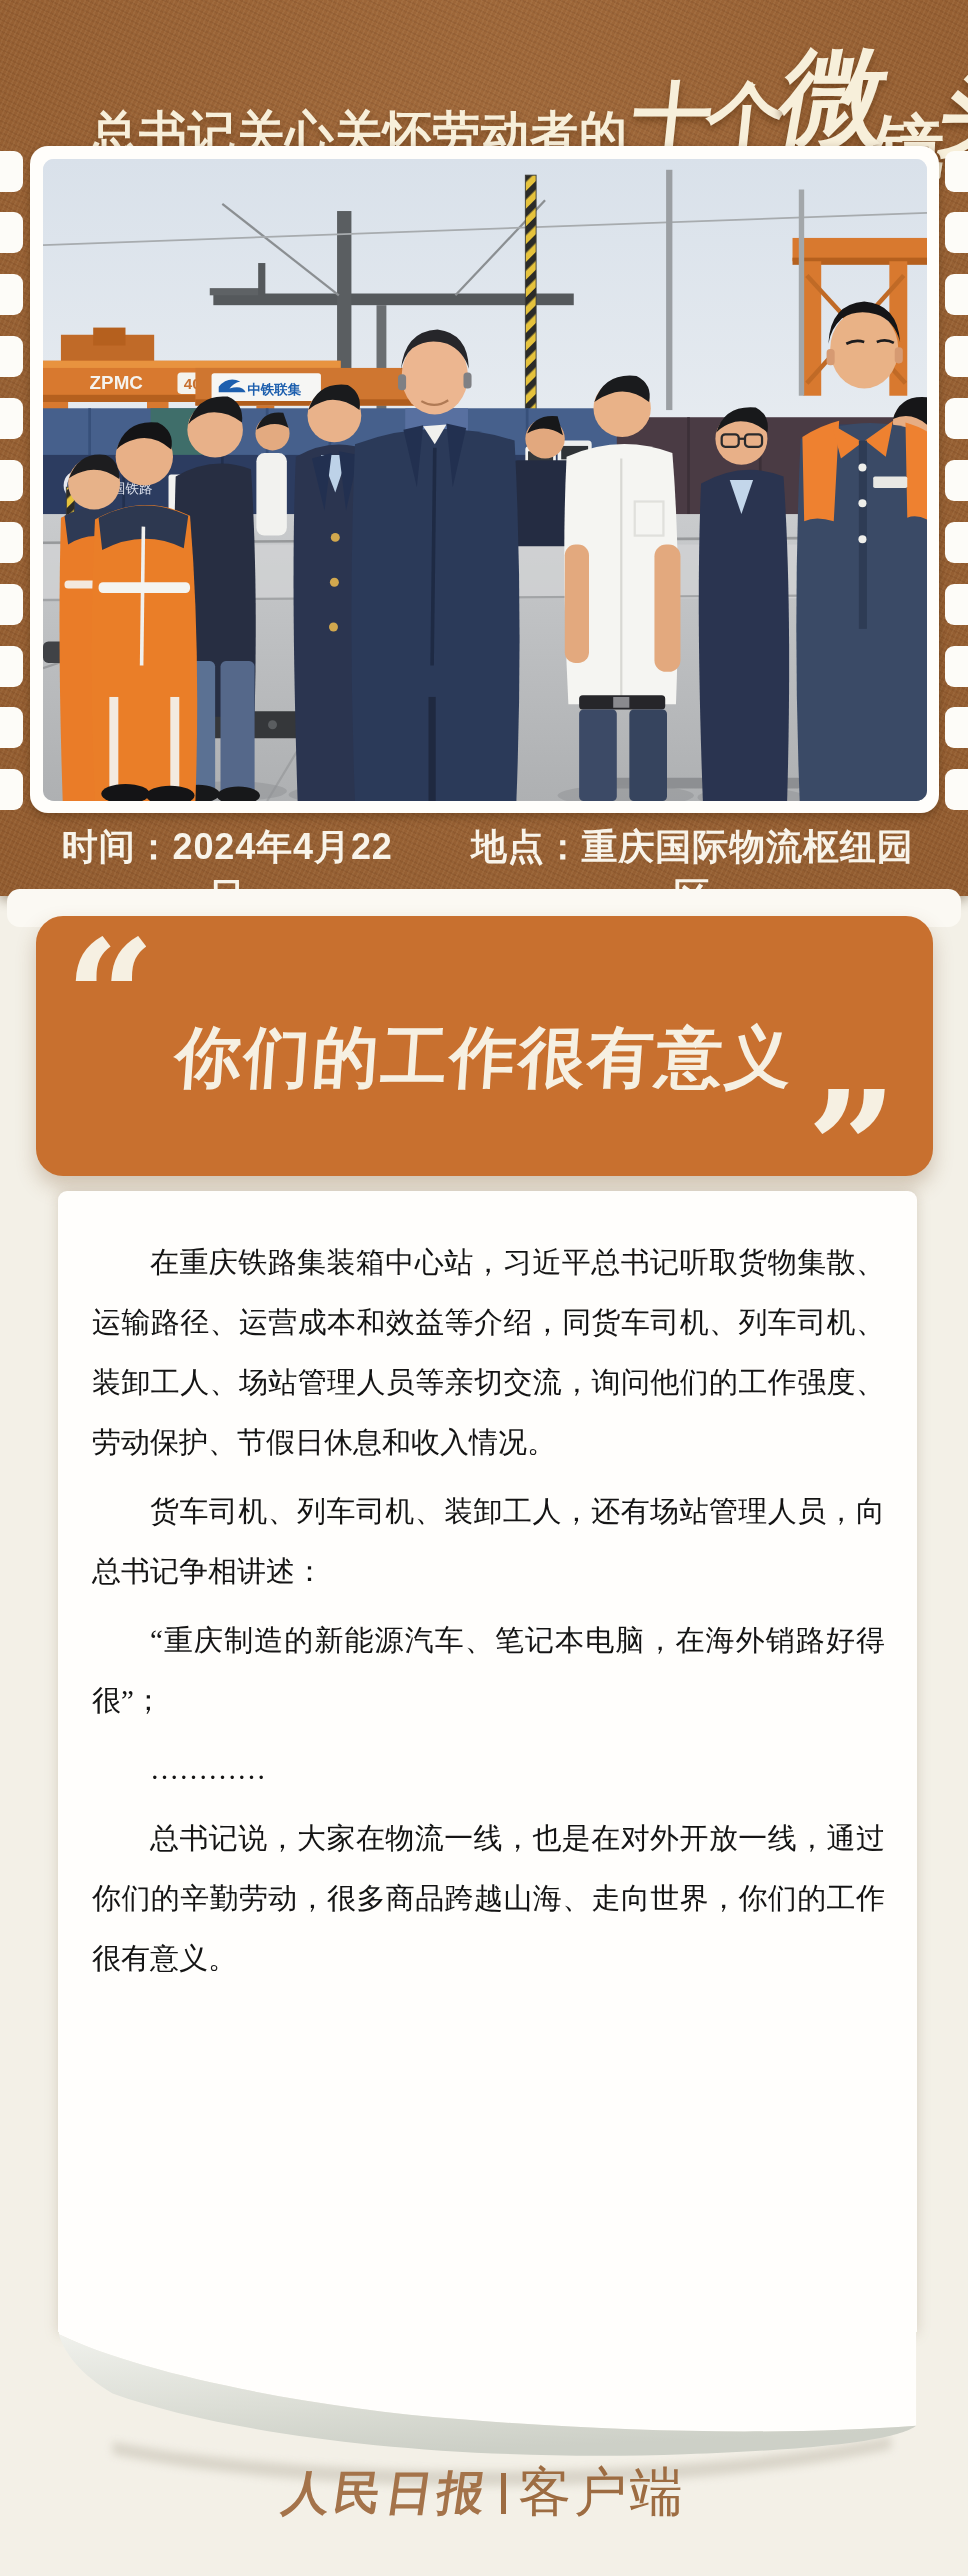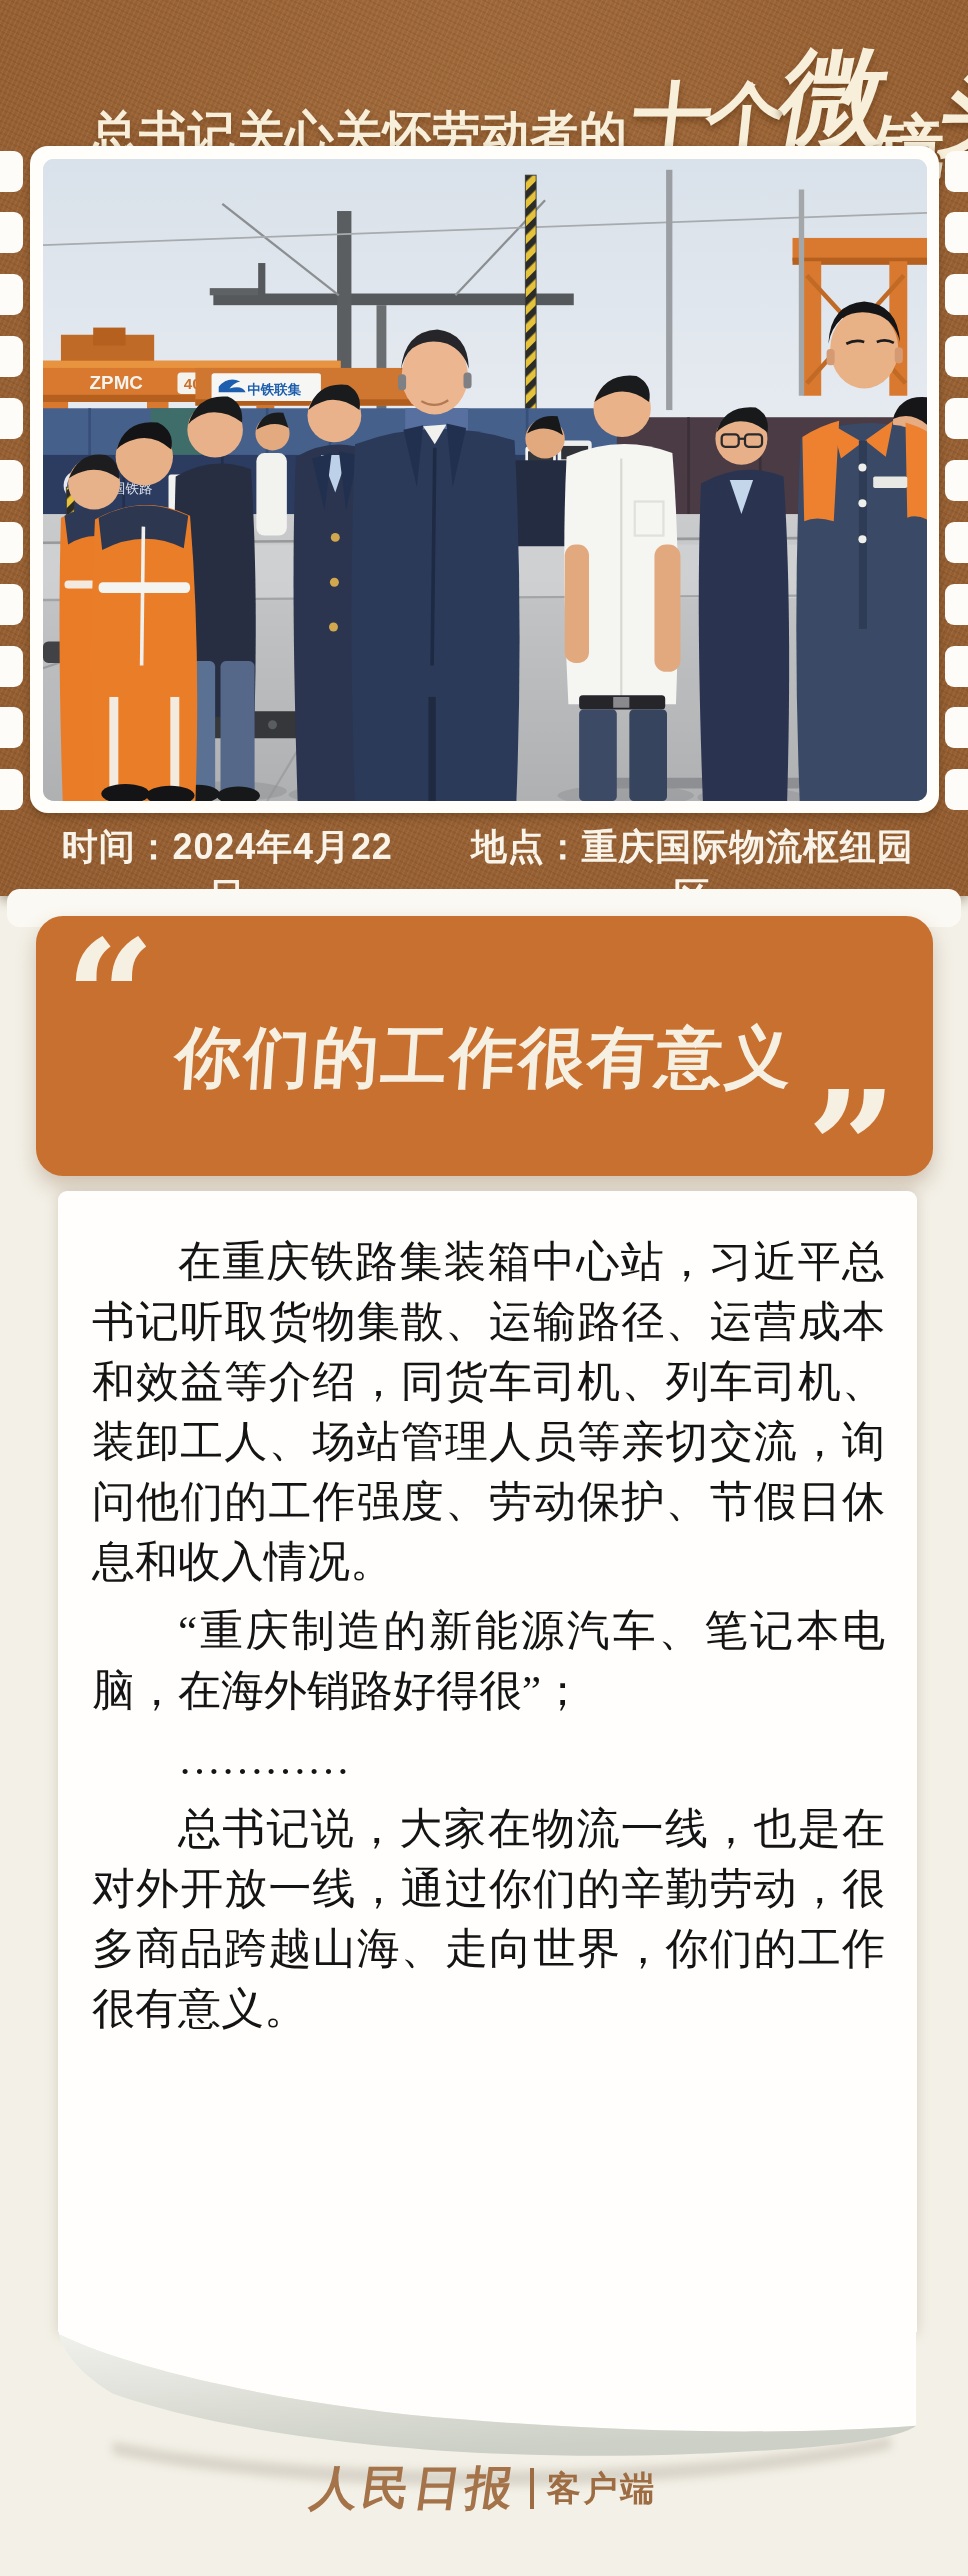--- a/index.html
+++ b/index.html
@@ -45,32 +45,32 @@
   .open-quote{left:29px;top:3.6px;}
   .close-quote{right:36px;bottom:-52px;}
   .quote-title{position:absolute;left:0;right:0;top:97px;text-align:center;color:#f6f0e2;
     font-size:66px;font-weight:900;letter-spacing:2.7px;transform:skewX(-4deg);}
 
   
   .sheet{position:absolute;left:58px;top:1191px;width:859px;height:1141px;background:#fffefc;
     border-radius:9px 9px 0 0;box-shadow:0 1.8px 12.6px rgba(140,120,90,.28);}
   .article{position:absolute;left:0;top:0;width:100%;box-sizing:border-box;
     padding:41px 32px 0 34px;font-family:"Liberation Serif","DejaVu Serif",serif;
-    font-size:43px;line-height:60px;color:#141414;text-align:justify;}
+    font-size:29px;line-height:60px;color:#141414;text-align:justify;}
   .article p{margin:0 0 9px 0;text-indent:2em;}
 
   .curl-svg{position:absolute;left:58px;top:2329px;width:859px;height:170px;}
 
   
   .footer-logo{position:absolute;left:0;right:0;top:2457px;display:flex;align-items:center;
     justify-content:center;gap:12.6px;}
   .brand-script{font-family:"DejaVu Serif","Liberation Serif",serif;font-weight:700;
     font-size:47px;color:#a4734a;transform:skewX(-8deg);letter-spacing:4.5px;}
   .brand-divider{width:4.5px;height:41px;background:#9d6c42;}
-  .brand-suffix{font-weight:700;font-size:34px;color:#9d6c42;letter-spacing:2.7px;}
+  .brand-suffix{font-weight:400;font-size:53px;color:#9d6c42;letter-spacing:2.7px;}
 </style>
 </head>
 <body>
 
 <div class="poster">
 
   <div class="header">
 
     <div class="title-row">
       <span class="t-prefix">总书记关心关怀劳动者的</span>
@@ -374,20 +374,21 @@
 
   <div class="quote-card">
     <span class="open-quote">“</span>
     <div class="quote-title">你们的工作很有意义</div>
     <span class="close-quote">”</span>
   </div>
 
   <div class="sheet">
     <div class="article">
       <p>在重庆铁路集装箱中心站，习近平总书记听取货物集散、运输路径、运营成本和效益等介绍，同货车司机、列车司机、装卸工人、场站管理人员等亲切交流，询问他们的工作强度、劳动保护、节假日休息和收入情况。</p>
+      <p>货车司机、列车司机、装卸工人，还有场站管理人员，向总书记争相讲述：</p>
       <p>“重庆制造的新能源汽车、笔记本电脑，在海外销路好得很”；</p>
       <p>…………</p>
       <p>总书记说，大家在物流一线，也是在对外开放一线，通过你们的辛勤劳动，很多商品跨越山海、走向世界，你们的工作很有意义。</p>
     </div>
   </div>
 
   <svg class="curl-svg" viewBox="0 0 958 190" xmlns="http://www.w3.org/2000/svg">
     <defs>
       <linearGradient id="curlg" x1="0" y1="0" x2="0.3" y2="1">
         <stop offset="0" stop-color="#f0f1ec"></stop>

